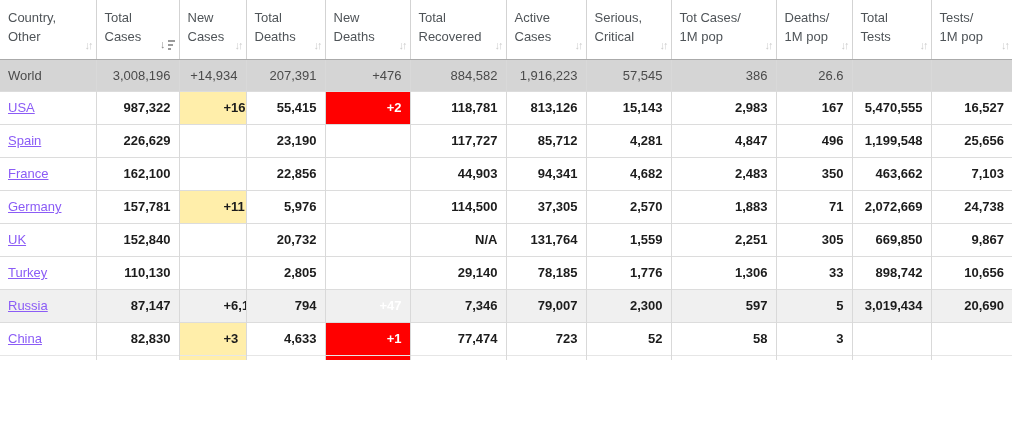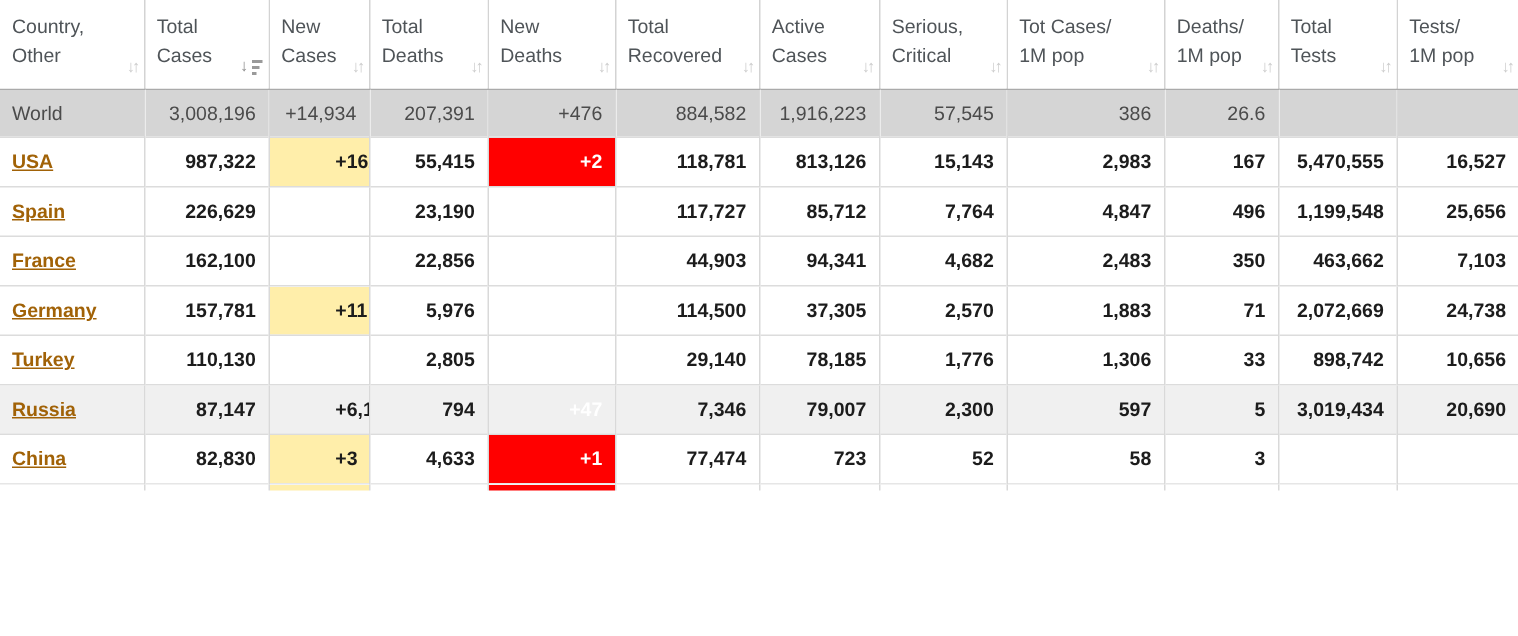--- a/index.html
+++ b/index.html
@@ -42,21 +42,21 @@
     height: 33px; white-space: nowrap; overflow: hidden;
   }
   td:first-child { text-align: left; border-left: none; }
   tr.world td {
     background: #d5d5d5; font-weight: 400; color: #4b4b4b; height: 32px;
   }
   tr.hl td { background: #f0f0f0; }
   td.yellow { background: #ffeeaa; padding-left: 44px; }
   td.red { background: #ff0000; color: #ffffff; }
   a.country {
-    color: #a16207; font-weight: 700; text-decoration: underline; cursor: pointer;
+    color: #8b5cf6; font-weight: 400; text-decoration: underline; cursor: pointer;
   }
   tr.partial td { height: 5px; padding: 0; line-height: 0; border-top: 1px solid #e6e6e6; }
 </style>
 </head>
 <body>
 
 <div class="wrap">
   <table>
     <colgroup>
       <col style="width:96px">
@@ -185,21 +185,21 @@
           <td>16,527</td>
         </tr>
         <tr>
           <td><a class="country">Spain</a></td>
           <td>226,629</td>
           <td></td>
           <td>23,190</td>
           <td></td>
           <td>117,727</td>
           <td>85,712</td>
-          <td>7,764</td>
+          <td>4,281</td>
           <td>4,847</td>
           <td>496</td>
           <td>1,199,548</td>
           <td>25,656</td>
         </tr>
         <tr>
           <td><a class="country">France</a></td>
           <td>162,100</td>
           <td></td>
           <td>22,856</td>
@@ -218,20 +218,34 @@
           <td class="yellow">+11</td>
           <td>5,976</td>
           <td></td>
           <td>114,500</td>
           <td>37,305</td>
           <td>2,570</td>
           <td>1,883</td>
           <td>71</td>
           <td>2,072,669</td>
           <td>24,738</td>
+        </tr>
+        <tr>
+          <td><a class="country">UK</a></td>
+          <td>152,840</td>
+          <td></td>
+          <td>20,732</td>
+          <td></td>
+          <td>N/A</td>
+          <td>131,764</td>
+          <td>1,559</td>
+          <td>2,251</td>
+          <td>305</td>
+          <td>669,850</td>
+          <td>9,867</td>
         </tr>
         <tr>
           <td><a class="country">Turkey</a></td>
           <td>110,130</td>
           <td></td>
           <td>2,805</td>
           <td></td>
           <td>29,140</td>
           <td>78,185</td>
           <td>1,776</td>

